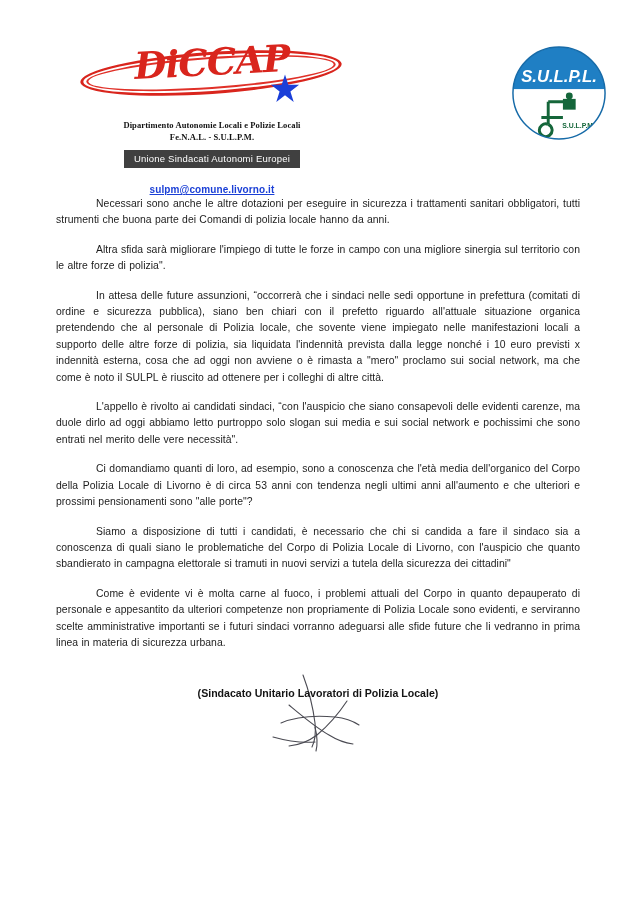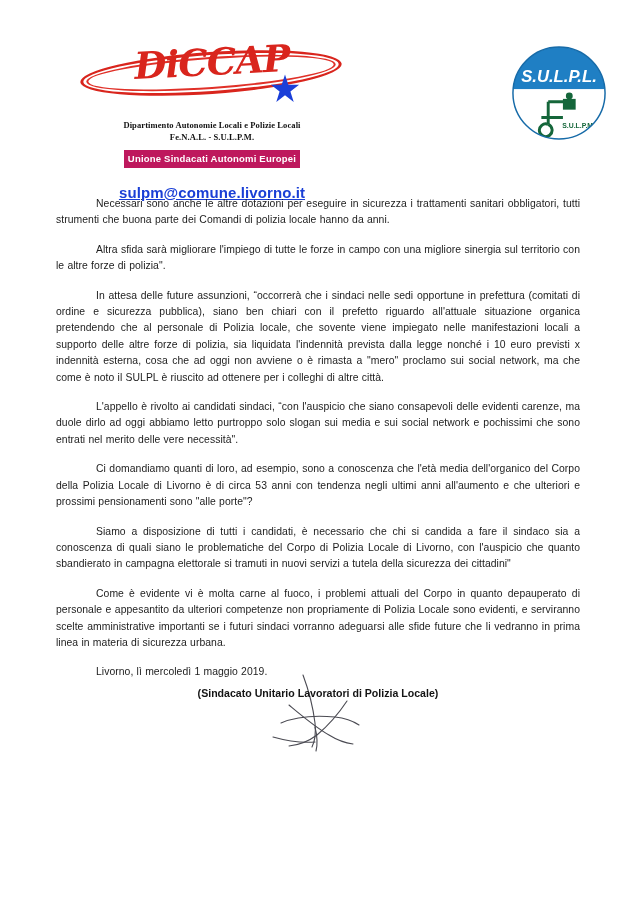--- a/index.html
+++ b/index.html
@@ -87,32 +87,32 @@
     font-family: "Liberation Serif", serif;
     font-size: 8.5px;
     font-weight: bold;
     color: #111;
     line-height: 11.5px;
     letter-spacing: 0.1px;
   }
   .usae-banner {
     margin: 7px auto 16px;
     width: 176px;
-    background: #be185d;
+    background: #404040;
     color: #ffffff;
     font-size: 9.5px;
-    font-weight: bold;
+    font-weight: normal;
     line-height: 13px;
     padding: 2px 0 3px;
     letter-spacing: 0.2px;
   }
   .email-link {
     display: block;
     margin-top: 16px;
-    font-size: 15px;
+    font-size: 10px;
     font-weight: bold;
     color: #1a3fd6;
     text-decoration: underline;
     letter-spacing: 0.1px;
   }
 
   
   .sulpl-logo {
     position: absolute;
     right: 28px;
@@ -223,21 +223,20 @@
   </div>
 
   <div class="content">
     <p class="para">Necessari sono anche le altre dotazioni per eseguire in sicurezza i trattamenti sanitari obbligatori, tutti strumenti che buona parte dei Comandi di polizia locale hanno da anni.</p>
     <p class="para">Altra sfida sarà migliorare l'impiego di tutte le forze in campo con una migliore sinergia sul territorio con le altre forze di polizia".</p>
     <p class="para">In attesa delle future assunzioni, “occorrerà che i sindaci nelle sedi opportune in prefettura (comitati di ordine e sicurezza pubblica), siano ben chiari con il prefetto riguardo all'attuale situazione organica pretendendo che al personale di Polizia locale, che sovente viene impiegato nelle manifestazioni locali a supporto delle altre forze di polizia, sia liquidata l'indennità prevista dalla legge nonché i 10 euro previsti x indennità esterna, cosa che ad oggi non avviene o è rimasta a "mero" proclamo sui social network, ma che come è noto il SULPL è riuscito ad ottenere per i colleghi di altre città.</p>
     <p class="para">L'appello è rivolto ai candidati sindaci, “con l'auspicio che siano consapevoli delle evidenti carenze, ma duole dirlo ad oggi abbiamo letto purtroppo solo slogan sui media e sui social network e pochissimi che sono entrati nel merito delle vere necessità".</p>
     <p class="para">Ci domandiamo quanti di loro, ad esempio, sono a conoscenza che l'età media dell'organico del Corpo della Polizia Locale di Livorno è di circa 53 anni con tendenza negli ultimi anni all'aumento e che ulteriori e prossimi pensionamenti sono "alle porte"?</p>
     <p class="para">Siamo a disposizione di tutti i candidati, è necessario che chi si candida a fare il sindaco sia a conoscenza di quali siano le problematiche del Corpo di Polizia Locale di Livorno, con l'auspicio che quanto sbandierato in campagna elettorale si tramuti in nuovi servizi a tutela della sicurezza dei cittadini"</p>
     <p class="para">Come è evidente vi è molta carne al fuoco, i problemi attuali del Corpo in quanto depauperato di personale e appesantito da ulteriori competenze non propriamente di Polizia Locale sono evidenti, e serviranno scelte amministrative importanti se i futuri sindaci vorranno adeguarsi alle sfide future che li vedranno in prima linea in materia di sicurezza urbana.</p>
-    <p class="para date-line">Livorno, lì mercoledì 1 maggio 2019.</p>
   </div>
 
   <div class="signature-block">
     <svg class="sig-scribble" viewBox="0 0 150 86">
       <g fill="none" stroke="#4a4a52" stroke-width="1.1" stroke-linecap="round">
         <path d="M60 4 C66 20, 70 36, 72 52 C73 62, 72 70, 69 76"></path>
         <path d="M38 52 C52 46, 70 44, 92 46 C102 47, 110 50, 116 54"></path>
         <path d="M46 34 C58 44, 72 56, 86 64 C94 69, 102 72, 110 73"></path>
         <path d="M104 30 C96 42, 86 54, 74 64 C66 70, 56 74, 46 75"></path>
         <path d="M30 66 C44 70, 58 72, 72 71"></path>

